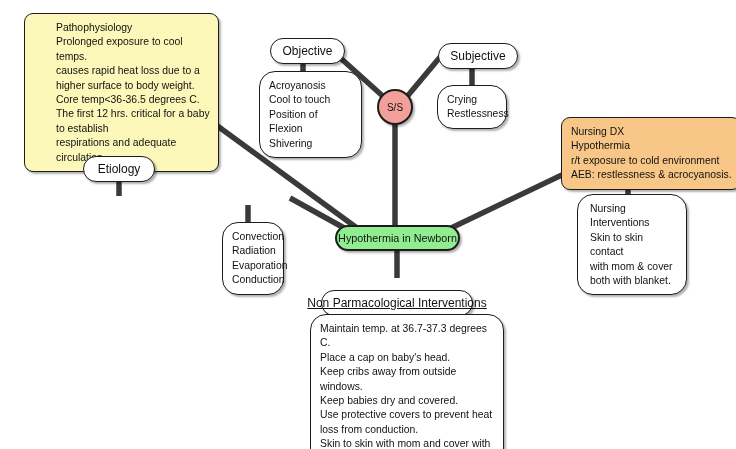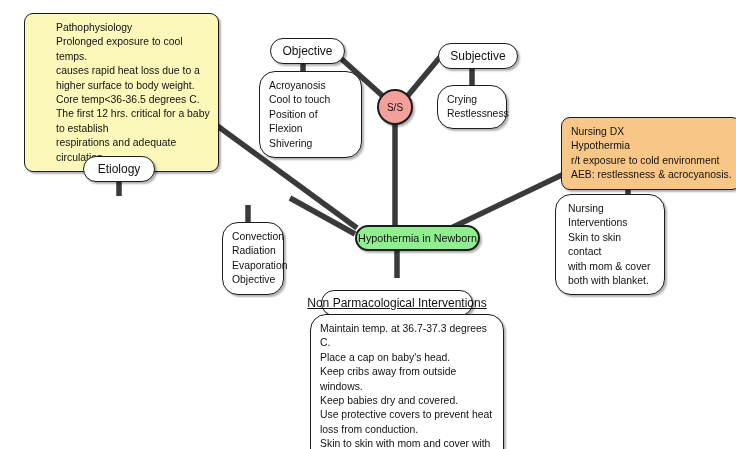--- a/index.html
+++ b/index.html
@@ -60,38 +60,38 @@
     white-space: pre-line;
   }
   .pill-label {
     font-size: 12px;
     padding: 12px 10px;
     margin-top: 16px;
   }
   
   .yellow  { background: #fbf8ba; }
   .orange  { background: #f8c787; }
-  .green   { background: #90ee90; border-width: 2.2px; margin-left: 20px; }
+  .green   { background: #90ee90; border-width: 2.2px; }
   .pink    { background: #f4a09a; border-width: 2px; }
 
   .pathophys { left: 24px;  top: 13px;  width: 195px; padding-left: 31px; }
   .objective { left: 270px; top: 22px;  width: 75px;  height: 25px; }
   .subjective{ left: 438px; top: 27px;  width: 80px;  height: 25px; }
   .ss        { left: 377px; top: 89px;  width: 36px;  height: 36px; font-size: 10px; }
   .objlist   { left: 259px; top: 71px;  width: 103px; }
   .subjlist  { left: 437px; top: 85px;  width: 70px;  }
   .nursingdx { left: 561px; top: 117px; width: 180px; }
   .etiology  { left: 83px;  top: 140px; width: 72px;  height: 25px; }
   .etiolist  { left: 44px;  top: 192px; width: 137px; }
   .riskfact  { left: 216px; top: 183px; width: 78px;  height: 25px; }
   .risklist  { left: 222px; top: 222px; width: 62px;  }
   .central   { left: 335px; top: 225px; width: 125px; height: 26px; font-size: 10.8px; }
   .nonpharm  { left: 321px; top: 274px; width: 152px; height: 25px; text-decoration: underline; }
   .nonpharmlist { left: 310px; top: 314px; width: 194px; }
-  .interventions { left: 555px; top: 194px; width: 110px; padding-left: 12px; }
+  .interventions { left: 577px; top: 194px; width: 110px; padding-left: 12px; }
   .rationale { left: 544px; top: 261px; width: 180px; }
 </style>
 </head>
 <body>
 
 <div id="canvas">
 
   <svg id="edges" viewBox="0 0 736 449" xmlns="http://www.w3.org/2000/svg">
     <g stroke="#3a3a3a" stroke-width="5.5" stroke-linecap="butt" fill="none">
 
@@ -154,21 +154,21 @@
 r/t exposure to cold environment
 AEB: restlessness &amp; acrocyanosis.</div>
 
   <div class="node pill etiology pill-label">Etiology</div>
 
 
 
   <div class="node softrect risklist body-text">Convection
 Radiation
 Evaporation
-Objective</div>
+Conduction</div>
 
   <div class="node pill green central">Hypothermia in Newborn</div>
 
   <div class="node pill nonpharm pill-label">Non Parmacological Interventions</div>
 
   <div class="node softrect nonpharmlist body-text">Maintain temp. at 36.7-37.3  degrees C.
 Place a cap on baby's head.
 Keep cribs away from outside windows.
 Keep babies dry and covered.
 Use protective covers to prevent heat

